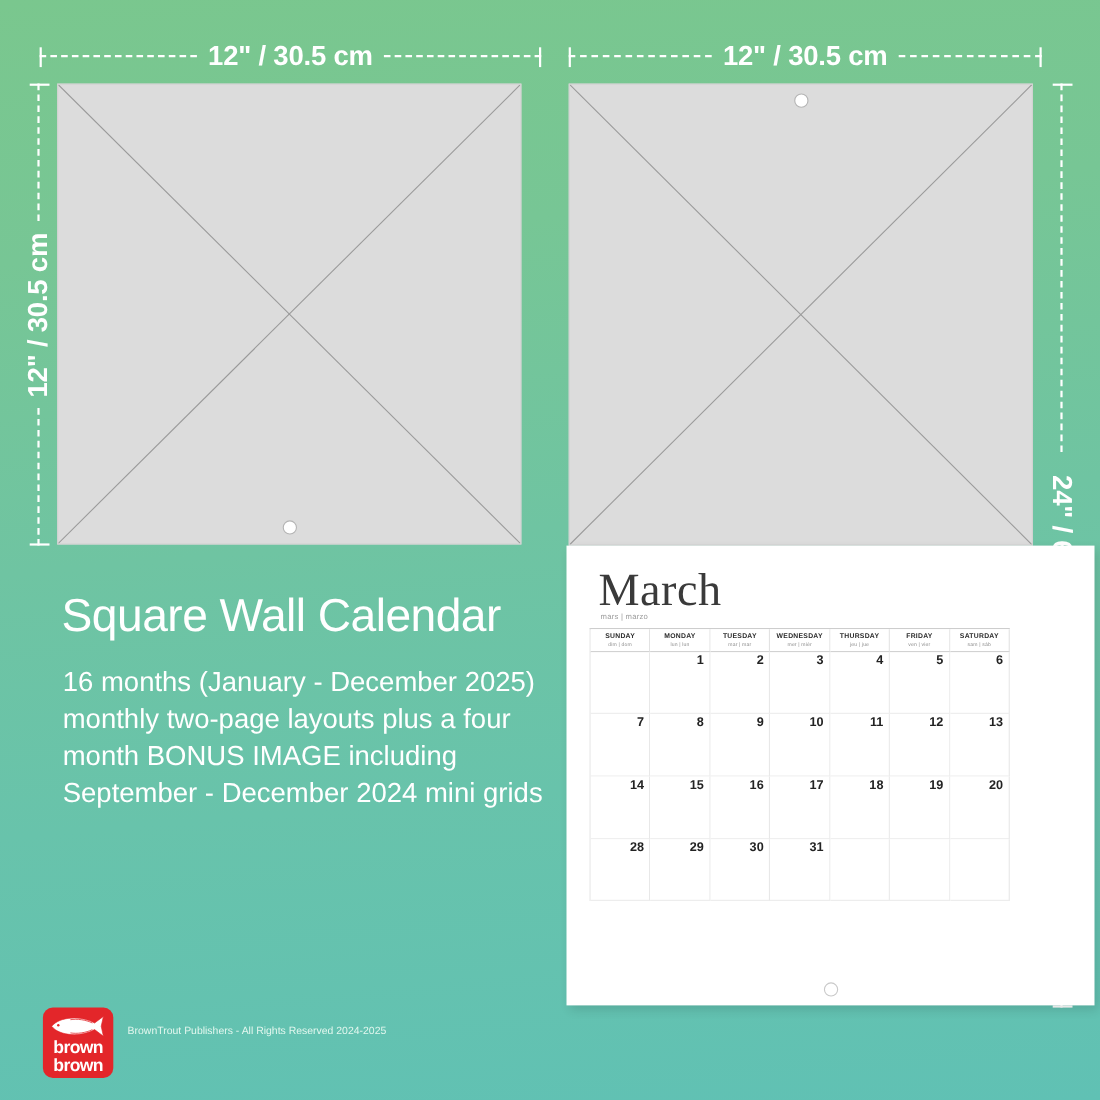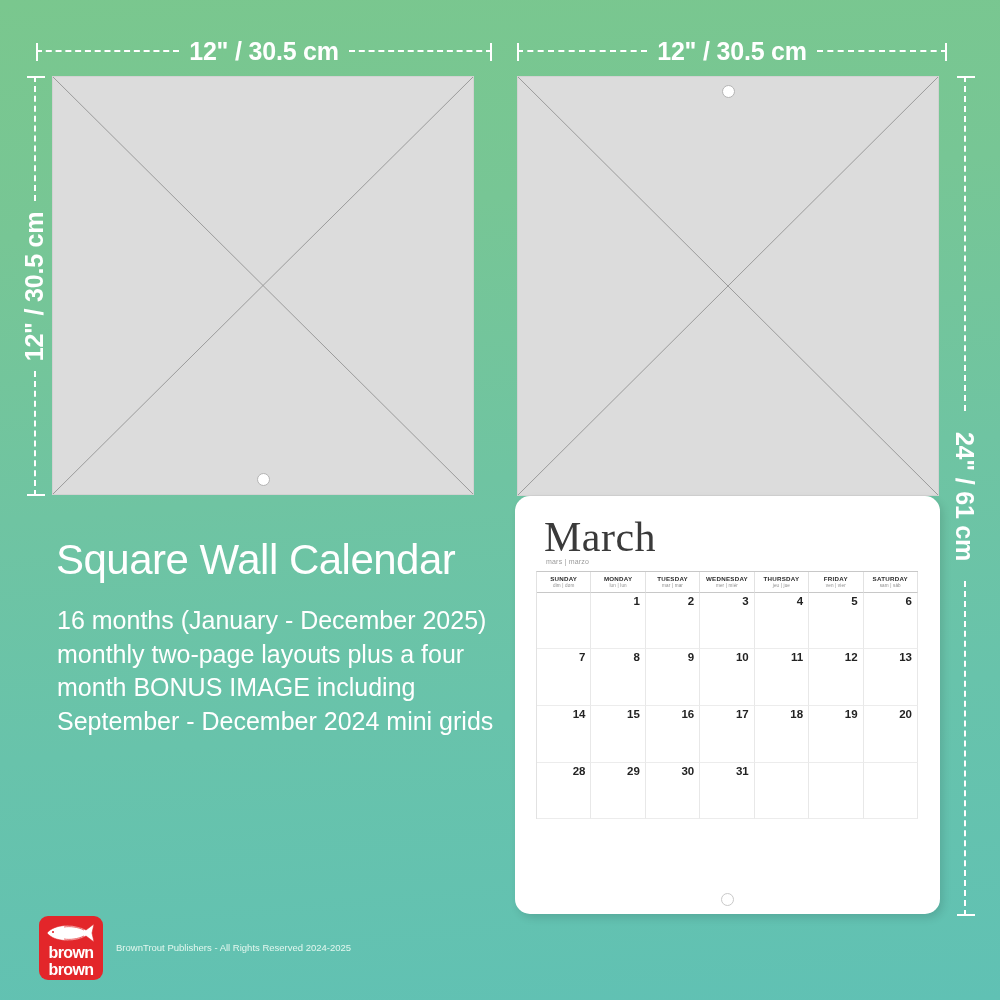--- a/index.html
+++ b/index.html
@@ -140,25 +140,24 @@
     font-size: 25px;
     font-weight: 400;
     line-height: 33.5px;
   }
 
   
   #cal-page {
     position: absolute;
     left: 515px;
     top: 496px;
-    width: 425px;
+    width: 480px;
     height: 418px;
     background: #ffffff;
     box-shadow: 3px 4px 9px rgba(0,0,0,0.12);
-    border-radius: 15px;
   }
   #month-title {
     position: absolute;
     left: 29px;
     top: 20px;
     font-family: "Liberation Serif", serif;
     font-size: 42px;
     font-weight: 400;
     color: #3a3a3a;
     line-height: 1;
@@ -283,21 +282,21 @@
     white-space: nowrap;
   }
   .legal {
     color: #eafaf2;
     font-size: 9.5px;
     font-weight: 400;
     line-height: 1.32;
     white-space: nowrap;
     opacity: 0.95;
   }
-  #legal-wrap { margin-top: 24px; }
+  #legal-wrap { margin-top: 14px; }
 </style>
 </head>
 <body>
 
 <div id="root">
 
   <div class="dim-h" style="left:36px; top:36px; width:456px;">
     <div class="line cap-l"></div>
     <div class="dim-label">12" / 30.5 cm</div>
     <div class="line cap-r"></div>

